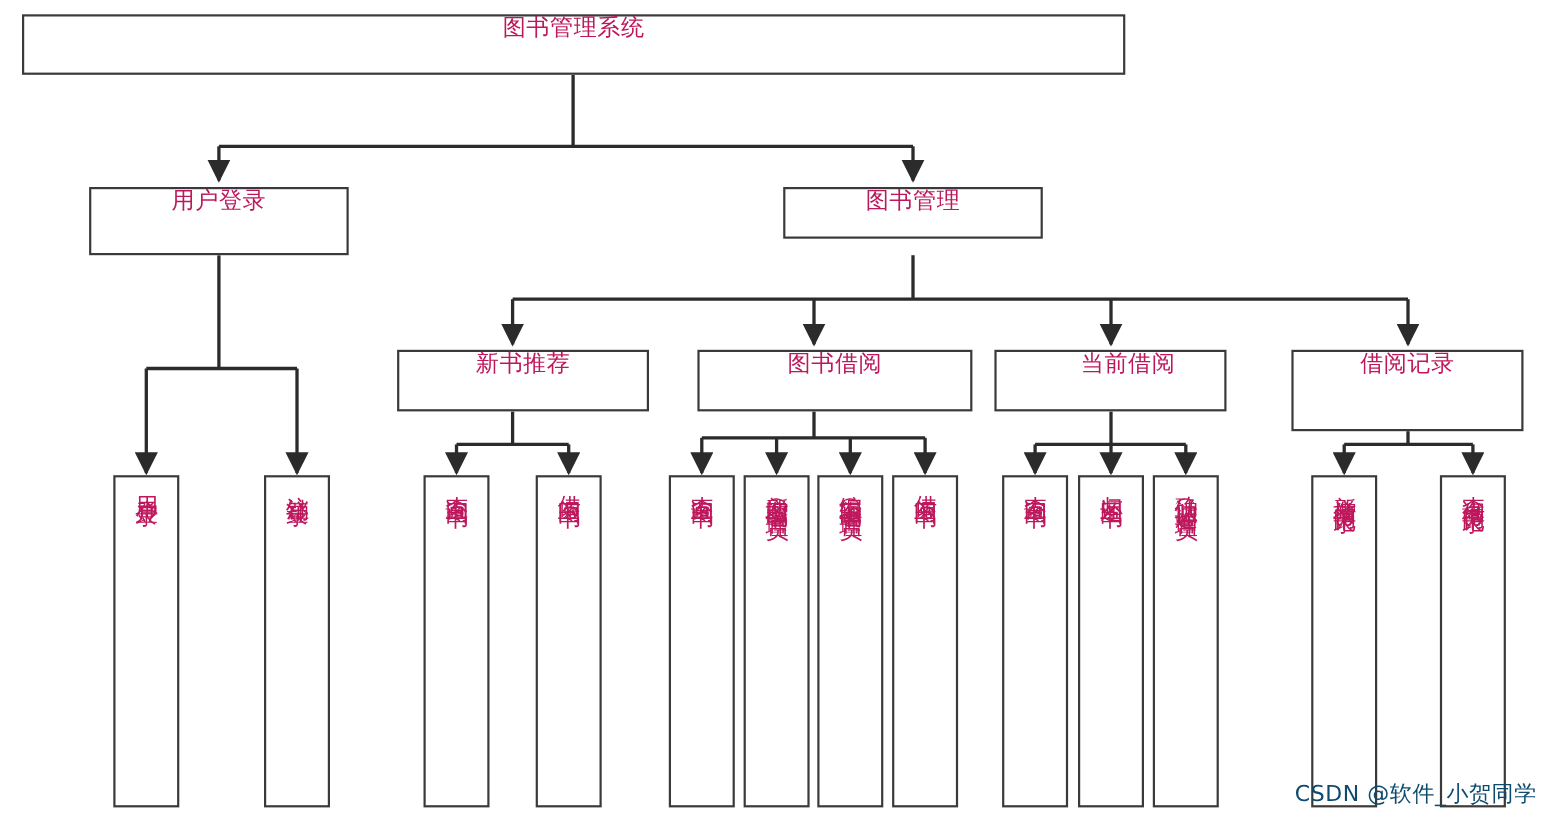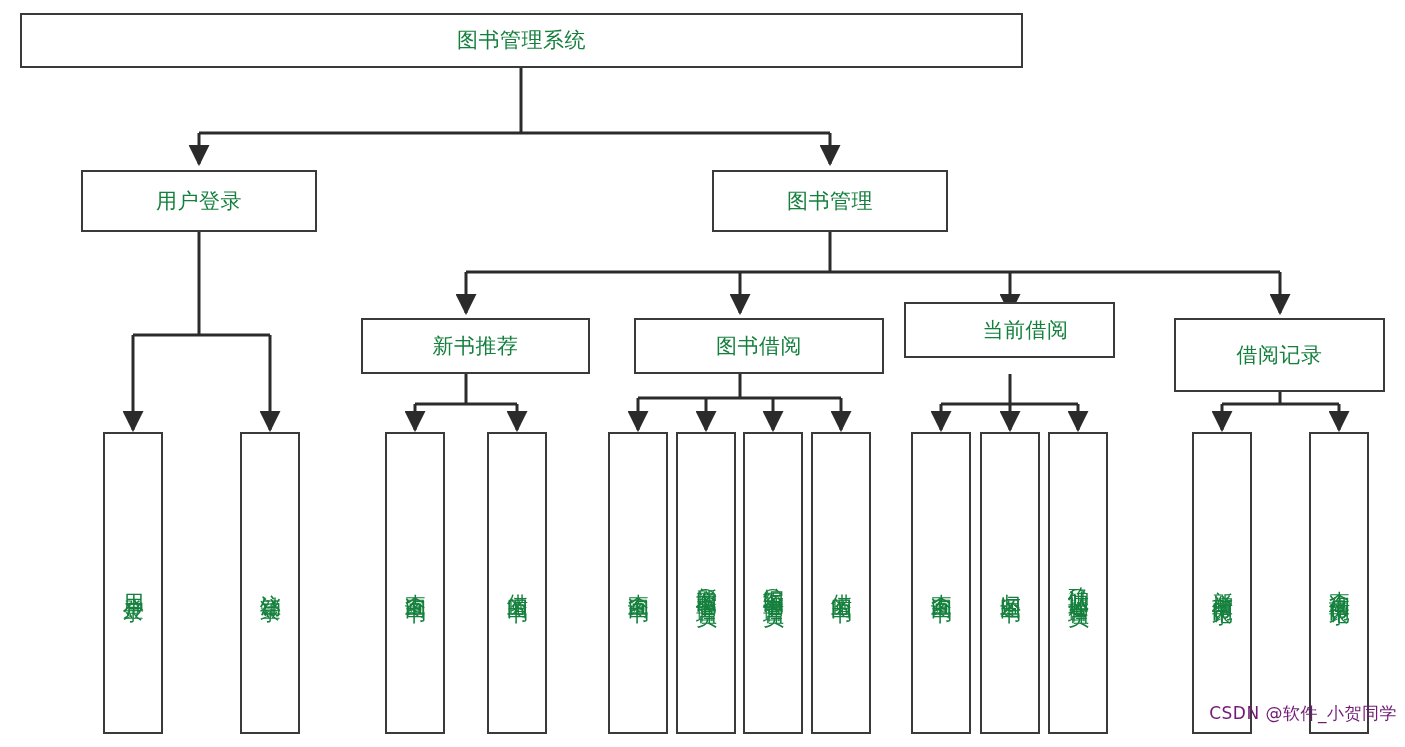--- a/index.html
+++ b/index.html
@@ -25,23 +25,23 @@
     width: 1405px;
     height: 747px;
     pointer-events: none;
   }
   .node {
     position: absolute;
     box-sizing: border-box;
     border: 2px solid #3a3a3a;
     background: #ffffff;
     display: flex;
-    align-items: center;
+    align-items: flex-start;
     justify-content: center;
-    color: #15803d;
+    color: #be185d;
   }
   .node.h {
     font-size: 21px;
     letter-spacing: 0.5px;
   }
   .node.v {
     font-size: 21px;
   }
   .node.v .vtext {
     writing-mode: vertical-rl;
@@ -50,23 +50,23 @@
     line-height: 1;
     white-space: nowrap;
   }
   .node .htext {
     white-space: nowrap;
     line-height: 1;
   }
   #watermark {
     position: absolute;
     right: 8px;
-    bottom: 22px;
-    font-size: 17px;
-    color: #701a75;
+    bottom: 12px;
+    font-size: 20px;
+    color: #0c4a6e;
     letter-spacing: 0.5px;
     white-space: nowrap;
     user-select: none;
   }
 </style>
 </head>
 <body>
 
 <div id="canvas">
 
@@ -121,33 +121,33 @@
   </svg>
 
   <div class="node h" style="left:20px; top:13px; width:1003px; height:55px;">
     <span class="htext">图书管理系统</span>
   </div>
 
   <div class="node h" style="left:81px; top:170px; width:236px; height:62px;">
     <span class="htext">用户登录</span>
   </div>
 
-  <div class="node h" style="left:712px; top:170px; width:236px; height:62px;">
+  <div class="node h" style="left:712px; top:170px; width:236px; height:47px;">
     <span class="htext">图书管理</span>
   </div>
 
   <div class="node h" style="left:361px; top:318px; width:229px; height:56px;">
     <span class="htext">新书推荐</span>
   </div>
 
   <div class="node h" style="left:634px; top:318px; width:250px; height:56px;">
     <span class="htext">图书借阅</span>
   </div>
 
-  <div class="node h" style="left:904px; top:302px; width:211px; height:56px;padding-left:32px;">
+  <div class="node h" style="left:904px; top:318px; width:211px; height:56px;padding-left:32px;">
     <span class="htext">当前借阅</span>
   </div>
 
   <div class="node h" style="left:1174px; top:318px; width:211px; height:74px;">
     <span class="htext">借阅记录</span>
   </div>
 
   <div class="node v" style="left:103px; top:432px; width:60px; height:302px;">
     <span class="vtext">用户登录</span>
   </div>

